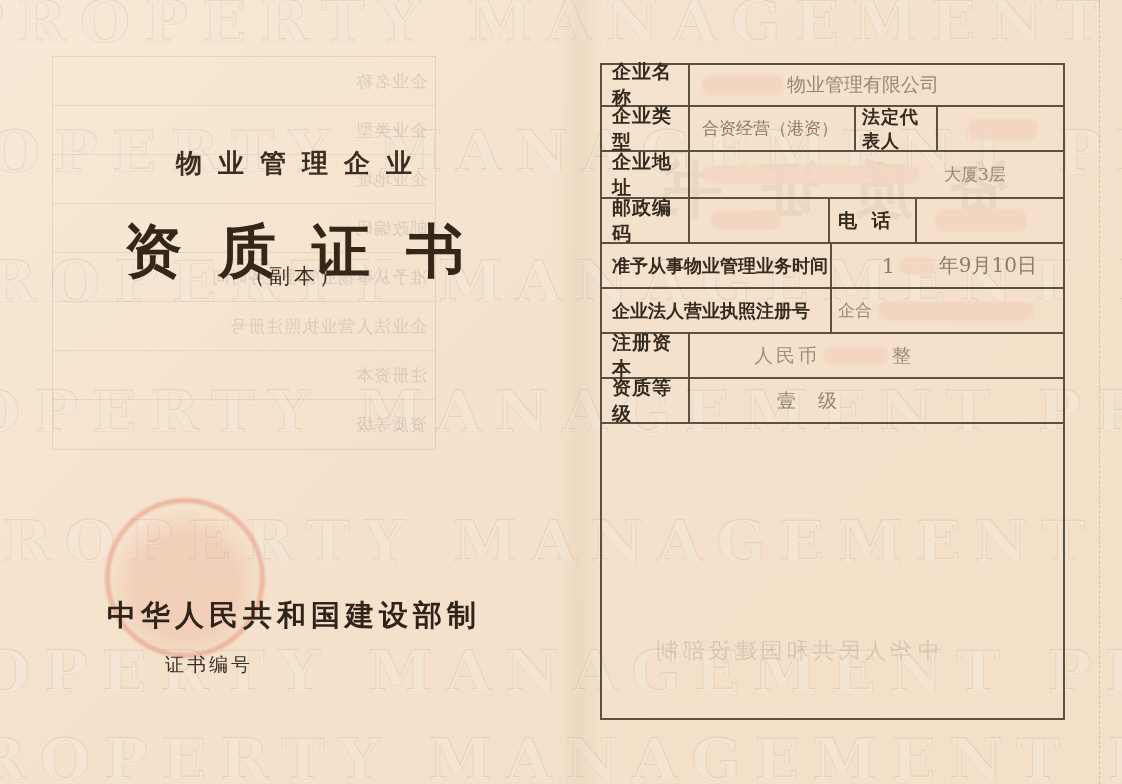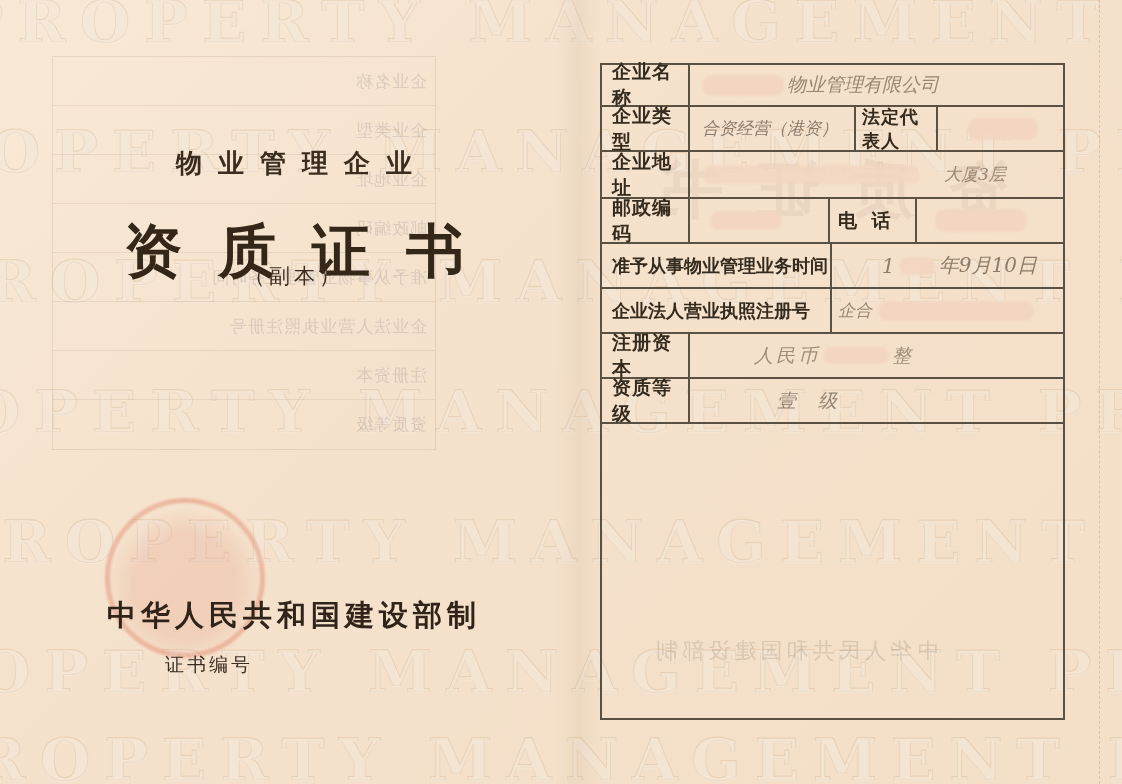--- a/index.html
+++ b/index.html
@@ -40,21 +40,21 @@
       font-size:19px;letter-spacing:3px;color:#3a2d20;}
   
   .tbl{position:absolute;left:600px;top:63px;width:465px;height:657px;
       border:2px solid #5a5143;box-sizing:border-box;}
   .trow{display:flex;border-bottom:2px solid #5a5143;box-sizing:border-box;}
   .cell{display:flex;align-items:center;box-sizing:border-box;}
   .lab{font-size:19px;font-weight:600;color:#342a1d;letter-spacing:1px;
       padding-left:10px;border-right:2px solid #5a5143;flex:none;}
   .lab.w86{width:88px;}
   .lab.w230{width:230px;font-size:18px;letter-spacing:0;}
-  .val{flex:1;padding-left:12px;color:#9a8673;font-size:19px;font-style:italic;}
+  .val{flex:1;padding-left:12px;color:#9a8673;font-size:19px;}
   .blob{display:inline-block;background:#f3d6c2;border-radius:9px;
       filter:blur(1px);opacity:.92;flex:none;}
   .graytxt{color:#9a8673;}
   
   .bottom-cell{flex:1;position:relative;border-bottom:none;}
   
   .ghost-title-r{position:absolute;left:615px;top:148px;width:440px;text-align:center;
       font-size:62px;font-weight:900;letter-spacing:34px;text-indent:34px;
       transform:scaleX(-1);color:rgba(145,122,108,.10);pointer-events:none;}
   .ghost-issuer-r{position:absolute;left:608px;top:636px;width:330px;

